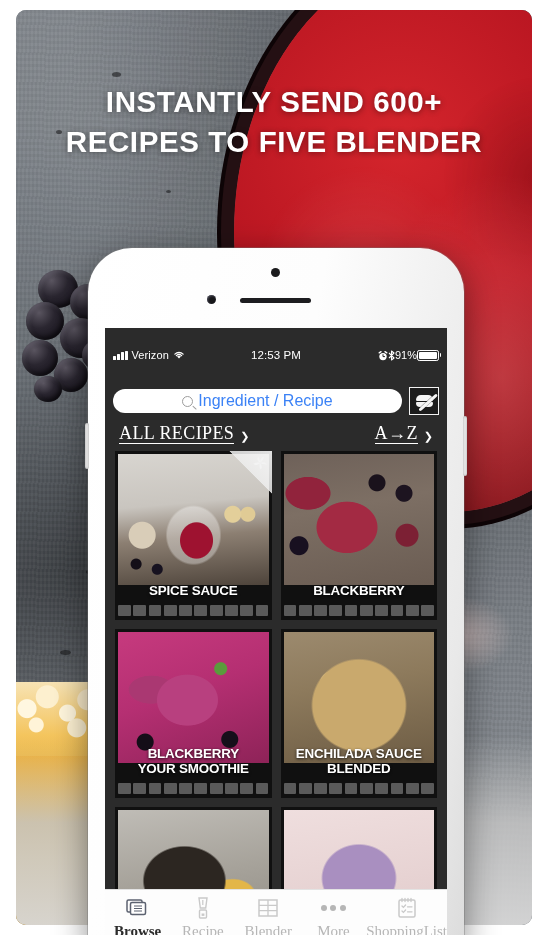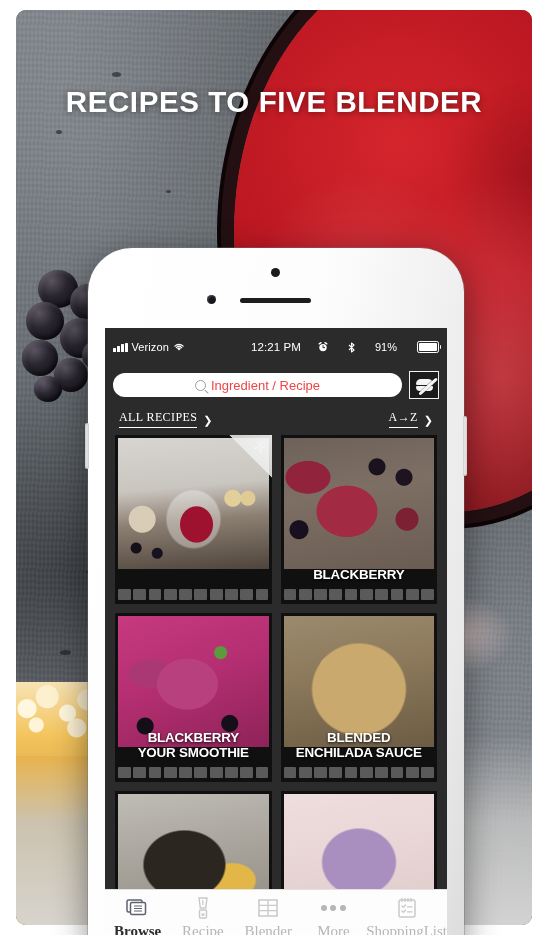--- a/index.html
+++ b/index.html
@@ -73,50 +73,50 @@
   .btn-left{position:absolute;left:-3px;top:175px;width:4px;height:46px;border-radius:3px;background:#e2e2e2;box-shadow:inset 0 0 2px rgba(0,0,0,.3);}
   .btn-right{position:absolute;right:-3px;top:168px;width:4px;height:60px;border-radius:3px;background:#e6e6e6;box-shadow:inset 0 0 2px rgba(0,0,0,.3);}
   .cam{position:absolute;left:50%;margin-left:-5px;top:20px;width:9px;height:9px;border-radius:50%;background:#1b1b1d;}
   .sensor{position:absolute;left:119px;top:47px;width:9px;height:9px;border-radius:50%;background:#17171a;
     box-shadow:inset 1px 1px 2px rgba(120,120,140,.55);}
   .speaker{position:absolute;left:152px;top:50px;width:71px;height:5px;border-radius:3px;background:#1d1d20;}
 
   
   .screen{position:absolute;left:17px;top:80px;width:342px;height:620px;background:#2b2b2b;overflow:hidden;}
 
-  .statusbar{height:22px;display:flex;align-items:center;padding:8px 8px;color:#fff;font-size:11px;position:relative;}
+  .statusbar{height:22px;display:flex;align-items:center;padding:16px 8px;color:#fff;font-size:11px;position:relative;}
   .sb-left{display:flex;align-items:center;gap:4px;}
   .bars{display:flex;align-items:flex-end;gap:1.5px;height:9px;}
   .bars i{display:block;width:2.5px;background:#fff;border-radius:.5px;}
   .bars i:nth-child(1){height:3.5px}.bars i:nth-child(2){height:5.5px}
   .bars i:nth-child(3){height:7.5px}.bars i:nth-child(4){height:9px}
   .carrier{font-size:11px;letter-spacing:.1px;}
   .sb-time{position:absolute;left:0;right:0;text-align:center;font-size:11.5px;font-weight:400;letter-spacing:.1px;}
-  .sb-right{margin-left:auto;display:flex;align-items:center;gap:20px;position:relative;z-index:2;}
+  .sb-right{margin-left:auto;display:flex;align-items:flex-end;gap:0;position:relative;z-index:2;}
   .batt{width:20px;height:9.5px;border:1.2px solid #fff;border-radius:2.2px;position:relative;}
   .batt:after{content:"";position:absolute;right:-3.2px;top:2.5px;width:1.6px;height:4px;background:#fff;border-radius:0 1px 1px 0;}
   .batt i{position:absolute;left:1px;top:1px;bottom:1px;width:88%;background:#fff;border-radius:1px;display:block;}
 
   
   .searchrow{display:flex;align-items:center;gap:7px;padding:5px 8px 6px;}
   .searchbox{flex:1;height:24px;background:#fff;border-radius:12px;display:flex;align-items:center;justify-content:center;gap:5px;}
   .mag{width:9px;height:9px;border:1.4px solid #9d9d9d;border-radius:50%;position:relative;}
   .mag:after{content:"";position:absolute;right:-4px;bottom:-2.5px;width:4.5px;height:1.4px;background:#9d9d9d;transform:rotate(42deg);border-radius:1px;}
-  .sph{color:#ef4444;font-size:13px;}
+  .sph{color:#3b82f6;font-size:16px;}
   .filterbtn{width:28px;height:26px;background:#1c1c1c;border:1.6px solid #f2f2f2;display:flex;align-items:center;justify-content:center;position:relative;}
   .fburger{width:17px;height:12px;position:relative;}
   .fburger span{position:absolute;left:0;right:0;border-radius:7px/5px;background:#f4f4f4;}
   .fburger span:nth-child(1){top:0;height:6px;border-radius:8px 8px 2px 2px;}
   .fburger span:nth-child(2){bottom:0;height:5px;border-radius:2px 2px 8px 8px;}
   .slash{position:absolute;left:-2px;top:50%;width:24px;height:2.6px;background:#d02020;transform:rotate(-42deg);transform-origin:center;border-radius:2px;box-shadow:0 0 0 .5px rgba(0,0,0,.35);}
 
   
   .filterbar{display:flex;align-items:center;justify-content:space-between;padding:3px 14px 7px;}
   .fitem{display:flex;align-items:flex-end;gap:6px;color:#fff;}
-  .fitem .lbl{font-family:"Liberation Serif",serif;font-size:12px;letter-spacing:.4px;border-bottom:1.4px solid #fff;padding-bottom:1px;line-height:18px;}
+  .fitem .lbl{font-family:"Liberation Serif",serif;font-size:18px;letter-spacing:.4px;border-bottom:1.4px solid #fff;padding-bottom:1px;line-height:18px;}
   .caret{font-size:11px;line-height:16px;}
 
   
   .grid{padding:0 10px;display:grid;grid-template-columns:1fr 1fr;gap:9px;}
   .card{position:relative;height:169px;background:#101010;overflow:hidden;}
   .cphoto{position:absolute;left:3px;right:3px;top:3px;height:131px;overflow:hidden;background:#444;}
   .ctitle{position:absolute;left:0;right:0;bottom:22px;text-align:center;color:#fff;font-weight:700;
     font-size:13.4px;line-height:15px;letter-spacing:-.2px;text-shadow:0 1px 3px rgba(0,0,0,.85);}
   .perf{position:absolute;left:3px;right:3px;bottom:4px;height:11px;display:flex;justify-content:space-between;}
   .perf i{display:block;width:8.5%;background:#5a5a5a;border-radius:1px;}
@@ -216,20 +216,21 @@
     <div class="oj">
       <div class="stonetop"></div>
       <div class="rim"></div>
       <div class="foam"></div>
     </div>
 
     <div class="lightstone"></div>
   </div>
 
   <div class="headline">
+    <div>INSTANTLY SEND 600+</div>
     <div>RECIPES TO FIVE BLENDER</div>
   </div>
 
   <div class="phone">
     <div class="btn-left"></div>
     <div class="btn-right"></div>
     <div class="cam"></div>
     <div class="sensor"></div>
     <div class="speaker"></div>
 
@@ -243,21 +244,21 @@
               <i></i>
               <i></i>
             </span>
           <span class="carrier">Verizon</span>
           <svg width="12" height="10" viewBox="0 0 12 10">
             <path d="M6 8.6 L4.1 6.4 a3 3 0 0 1 3.8 0 Z" fill="#fff"></path>
             <path d="M1.9 4.1 a6 6 0 0 1 8.2 0" stroke="#fff" stroke-width="1.3" fill="none" stroke-linecap="round"></path>
             <path d="M3.3 5.7 a4 4 0 0 1 5.4 0" stroke="#fff" stroke-width="1.2" fill="none" stroke-linecap="round"></path>
           </svg>
         </div>
-        <div class="sb-time">12:21 PM</div>
+        <div class="sb-time">12:53 PM</div>
         <div class="sb-right">
           <svg width="10" height="10" viewBox="0 0 10 10">
             <circle cx="5" cy="5.6" r="3.7" fill="#fff"></circle>
             <path d="M1.2 1.9 L3 .6 M8.8 1.9 L7 .6" stroke="#fff" stroke-width="1.3" stroke-linecap="round"></path>
             <path d="M5 3.6 v2 h1.6" stroke="#2b2b2b" stroke-width="1" fill="none" stroke-linecap="round"></path>
           </svg>
           <svg width="7" height="11" viewBox="0 0 7 11">
             <path d="M1 3 L6 8 L3.5 10 V1 L6 3 L1 8" stroke="#fff" stroke-width="1.1" fill="none" stroke-linejoin="round"></path>
           </svg>
           <span style="font-size:11px;color:#fff;">91%</span>
@@ -301,20 +302,21 @@
               <g fill="#f3f3f3">
                 <path d="M8 8 C8 4 9.5 2 12 2 C11 5 10 6.5 8 8Z"></path>
                 <path d="M8 8 C11.5 6.5 13.8 7 14.6 9.4 C11.6 9.2 9.8 9 8 8Z"></path>
                 <path d="M8 8 C10.3 10.8 10.4 13 8.4 14.6 C7.3 11.8 7.3 10 8 8Z"></path>
                 <path d="M8 8 C5.2 10.5 3 10.6 1.4 8.7 C4.3 7.5 6.2 7.3 8 8Z"></path>
                 <path d="M8 8 C5.3 5.8 4.7 3.7 6.2 1.6 C7.7 4.2 8.2 6 8 8Z"></path>
               </g>
             </svg>
           </div>
           <div class="ctitle">
+            <div>SPICE SAUCE</div>
           </div>
           <div class="perf">
               <i></i>
               <i></i>
               <i></i>
               <i></i>
               <i></i>
               <i></i>
               <i></i>
               <i></i>
@@ -358,22 +360,22 @@
               <i></i>
               <i></i>
               <i></i>
               <i></i>
             </div>
         </div>
 
         <div class="card">
           <div class="cphoto p-ench"></div>
           <div class="ctitle">
+            <div>ENCHILADA SAUCE</div>
             <div>BLENDED</div>
-            <div>ENCHILADA SAUCE</div>
           </div>
           <div class="perf">
               <i></i>
               <i></i>
               <i></i>
               <i></i>
               <i></i>
               <i></i>
               <i></i>
               <i></i>

